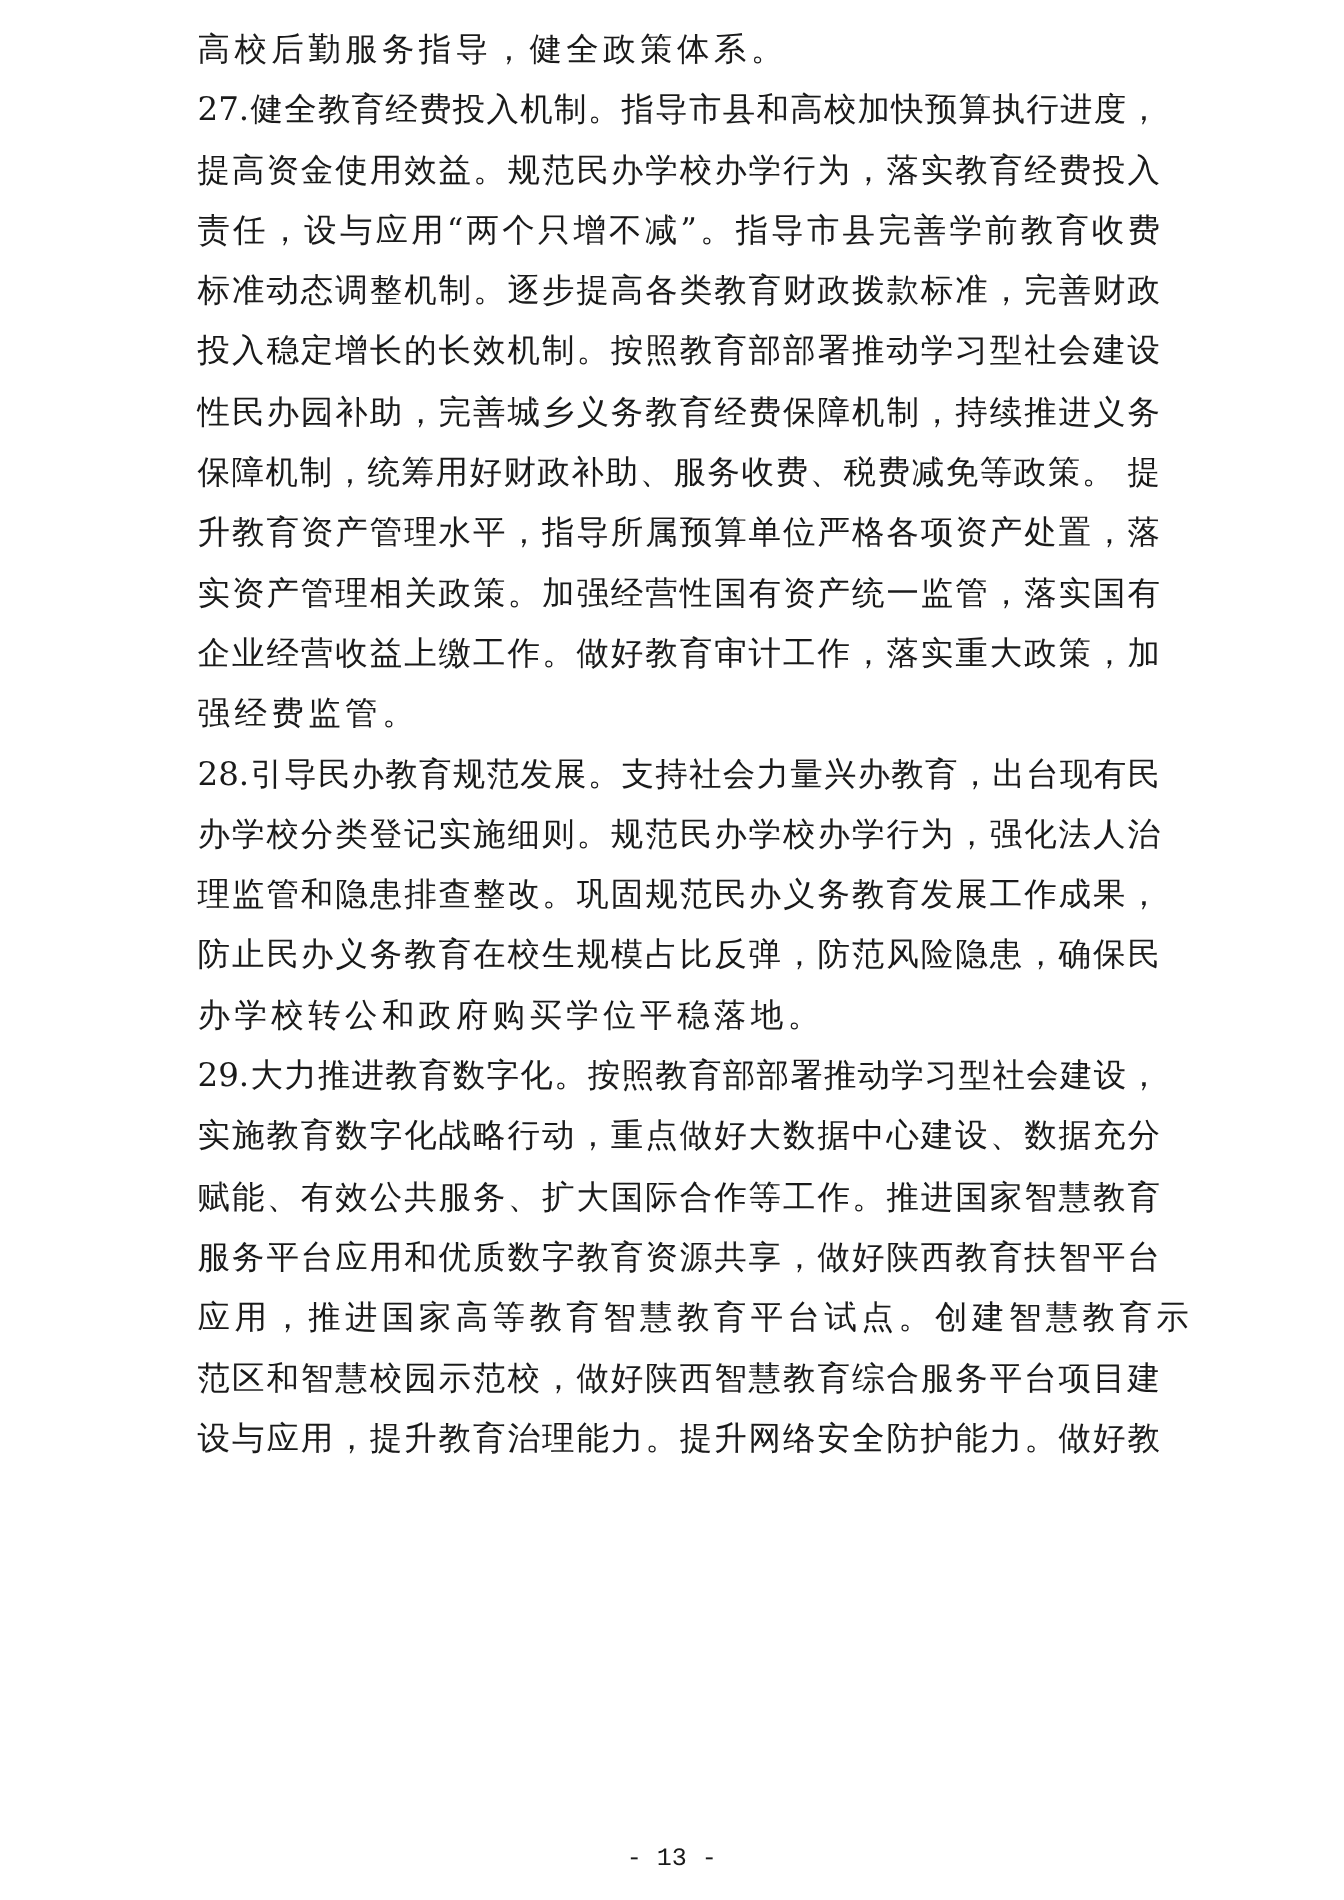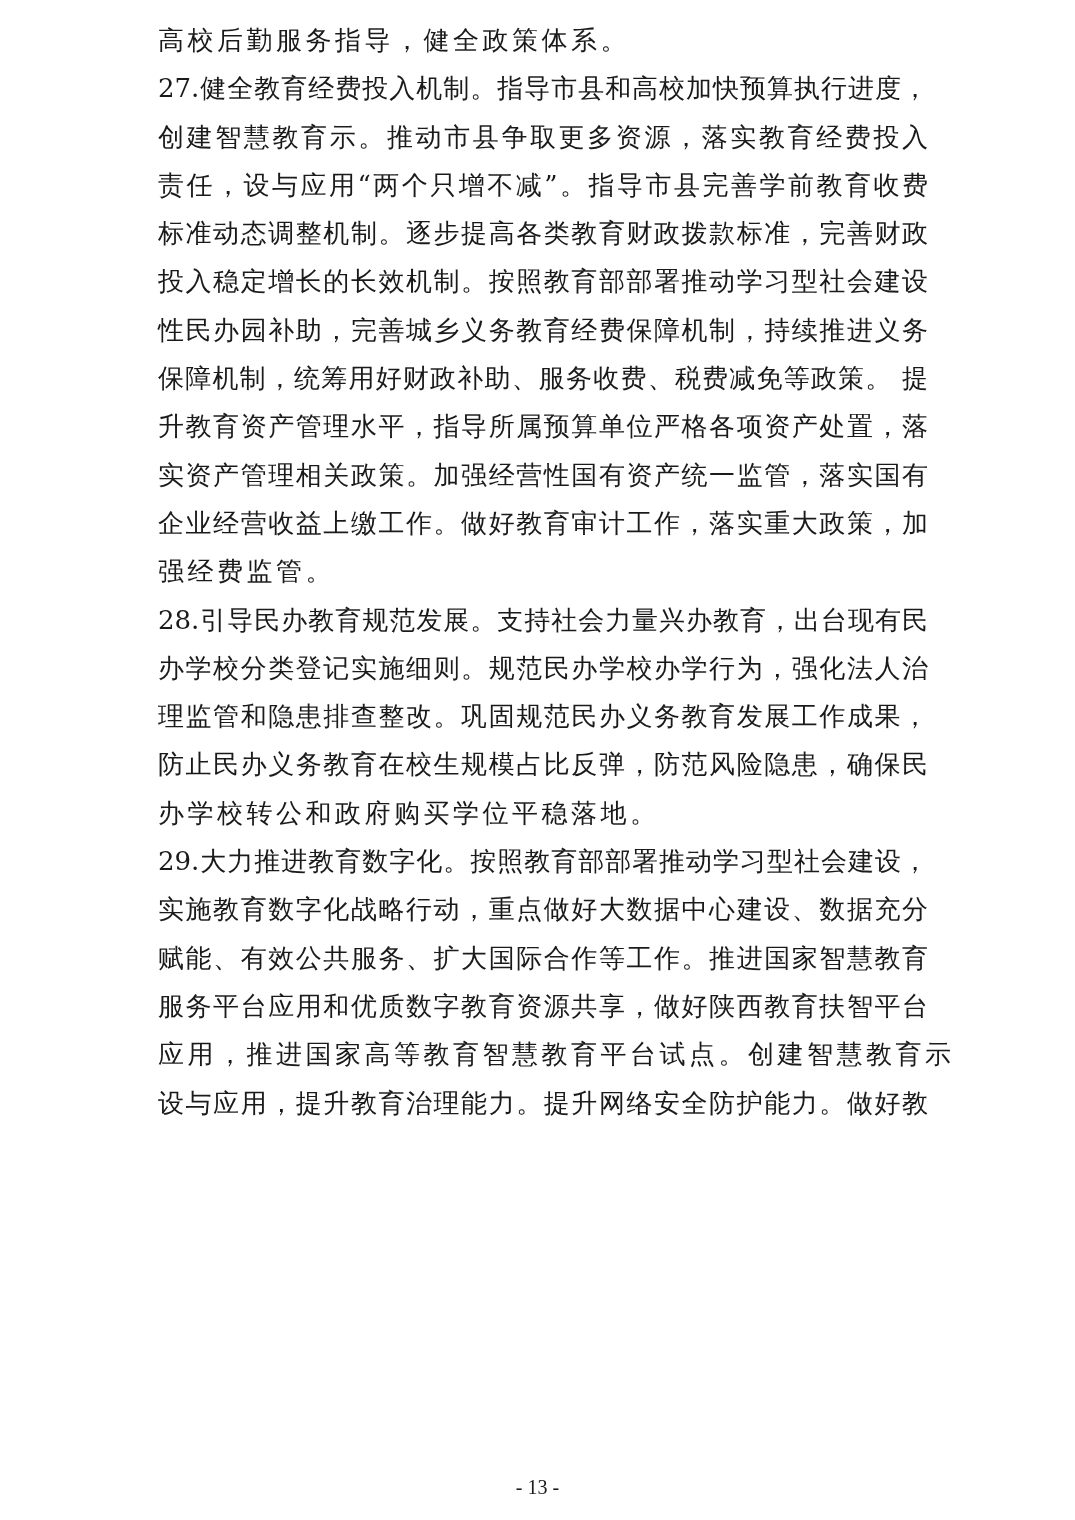--- a/index.html
+++ b/index.html
@@ -14,47 +14,48 @@
       color: #1a1a1a;
       white-space: nowrap;
       text-align: justify;
       text-align-last: justify;
       letter-spacing: 0;
     }
     .line.short { text-align: right; text-align-last: left; letter-spacing: 3.5px; }
     .page-number {
       position: absolute; left: 0; width: 1075px; top: 1476px;
       text-align: center;
-      font-family: Liberation Serif, serif;
+      font-family: Liberation Mono, monospace;
       font-size: 20px; color: #1a1a1a;
     }
   </style>
 </head>
 <body>
 
 <div class="page">
   <div class="text-block">
     <div class="line short">高校后勤服务指导，健全政策体系。</div>
     <div class="line">27.健全教育经费投入机制。指导市县和高校加快预算执行进度，</div>
-    <div class="line">创建智慧教育示。推动市县争取更多资源，落实教育经费投入</div>
+    <div class="line">提高资金使用效益。规范民办学校办学行为，落实教育经费投入</div>
     <div class="line">责任，设与应用“两个只增不减”。指导市县完善学前教育收费</div>
     <div class="line">标准动态调整机制。逐步提高各类教育财政拨款标准，完善财政</div>
     <div class="line">投入稳定增长的长效机制。按照教育部部署推动学习型社会建设</div>
     <div class="line">性民办园补助，完善城乡义务教育经费保障机制，持续推进义务</div>
     <div class="line">保障机制，统筹用好财政补助、服务收费、税费减免等政策。 提</div>
     <div class="line">升教育资产管理水平，指导所属预算单位严格各项资产处置，落</div>
     <div class="line">实资产管理相关政策。加强经营性国有资产统一监管，落实国有</div>
     <div class="line">企业经营收益上缴工作。做好教育审计工作，落实重大政策，加</div>
     <div class="line short">强经费监管。</div>
     <div class="line">28.引导民办教育规范发展。支持社会力量兴办教育，出台现有民</div>
     <div class="line">办学校分类登记实施细则。规范民办学校办学行为，强化法人治</div>
     <div class="line">理监管和隐患排查整改。巩固规范民办义务教育发展工作成果，</div>
     <div class="line">防止民办义务教育在校生规模占比反弹，防范风险隐患，确保民</div>
     <div class="line short">办学校转公和政府购买学位平稳落地。</div>
     <div class="line">29.大力推进教育数字化。按照教育部部署推动学习型社会建设，</div>
     <div class="line">实施教育数字化战略行动，重点做好大数据中心建设、数据充分</div>
     <div class="line">赋能、有效公共服务、扩大国际合作等工作。推进国家智慧教育</div>
     <div class="line">服务平台应用和优质数字教育资源共享，做好陕西教育扶智平台</div>
     <div class="line short">应用，推进国家高等教育智慧教育平台试点。创建智慧教育示</div>
+    <div class="line">范区和智慧校园示范校，做好陕西智慧教育综合服务平台项目建</div>
     <div class="line">设与应用，提升教育治理能力。提升网络安全防护能力。做好教</div>
   </div>
   <div class="page-number">- 13 -</div>
 </div>
 
 </body></html>

